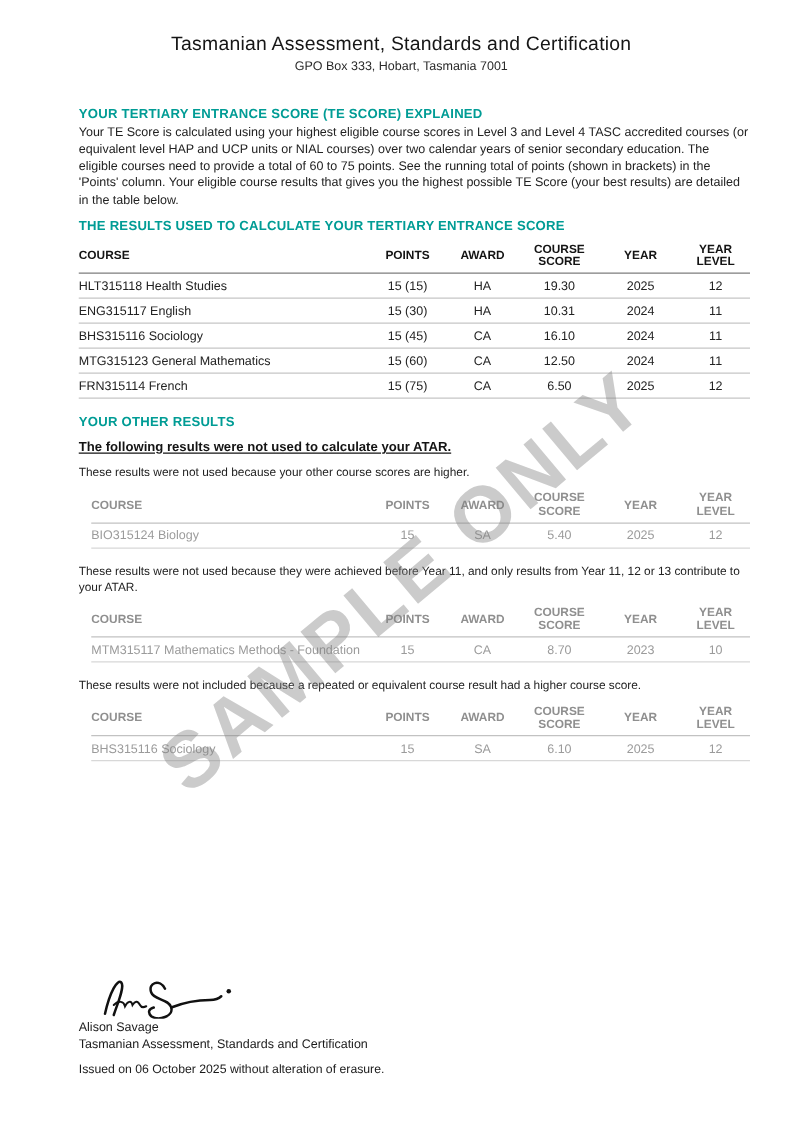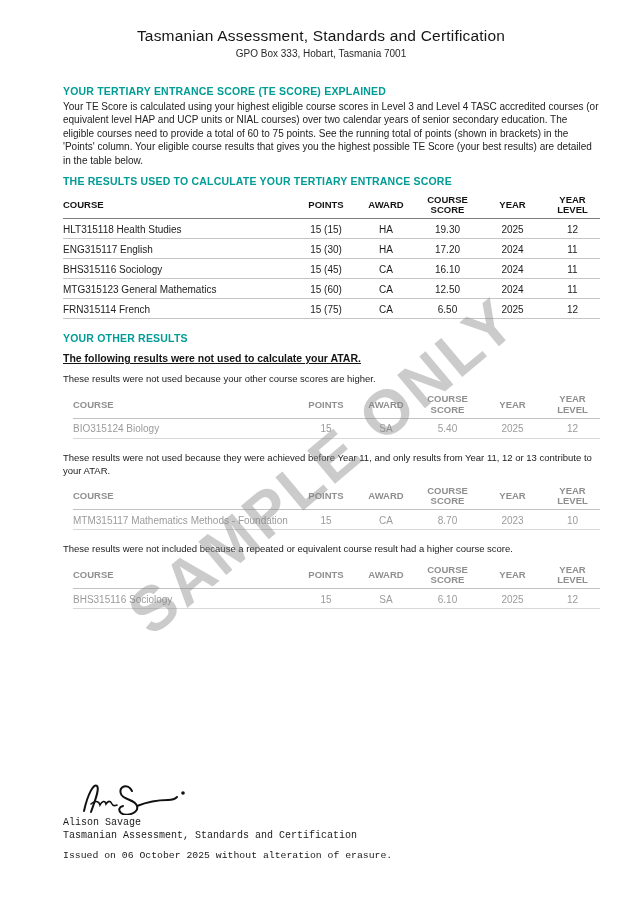--- a/index.html
+++ b/index.html
@@ -53,21 +53,21 @@
   .note-gap{margin-top:13px;}
   
   .watermark{
     position:absolute;left:322px;top:466px;z-index:5;
     transform:translate(-50%,-50%) rotate(-40deg);
     font-size:63px;font-weight:bold;letter-spacing:3px;
     color:rgba(130,130,130,0.42);
     white-space:nowrap;pointer-events:none;
   }
   
-  .sig-block{margin-top:172px;margin-left:17px;font-family:Liberation Mono, monospace;}
+  .sig-block{margin-top:172px;margin-left:17px;}
   .sig-svg{display:block;margin-bottom:2px;}
   .sig-line{font-size:10px;line-height:12.6px;color:#1a1a1a;margin-left:-17px;}
   .sig-name{margin-left:-17px;}
   .issued-line{font-size:9.8px;color:#1a1a1a;margin-top:8px;margin-left:-17px;}
 </style>
 </head>
 <body>
 
 <div class="page">
 
@@ -99,21 +99,21 @@
           <div class="t-cell c1">15 (15)</div>
           <div class="t-cell c2">HA</div>
           <div class="t-cell c3">19.30</div>
           <div class="t-cell c4">2025</div>
           <div class="t-cell c5">12</div>
         </div>
         <div class="t-row t-data">
           <div class="t-cell c0">ENG315117 English</div>
           <div class="t-cell c1">15 (30)</div>
           <div class="t-cell c2">HA</div>
-          <div class="t-cell c3">17.20</div>
+          <div class="t-cell c3">10.31</div>
           <div class="t-cell c4">2024</div>
           <div class="t-cell c5">11</div>
         </div>
         <div class="t-row t-data">
           <div class="t-cell c0">BHS315116 Sociology</div>
           <div class="t-cell c1">15 (45)</div>
           <div class="t-cell c2">CA</div>
           <div class="t-cell c3">16.10</div>
           <div class="t-cell c4">2024</div>
           <div class="t-cell c5">11</div>

